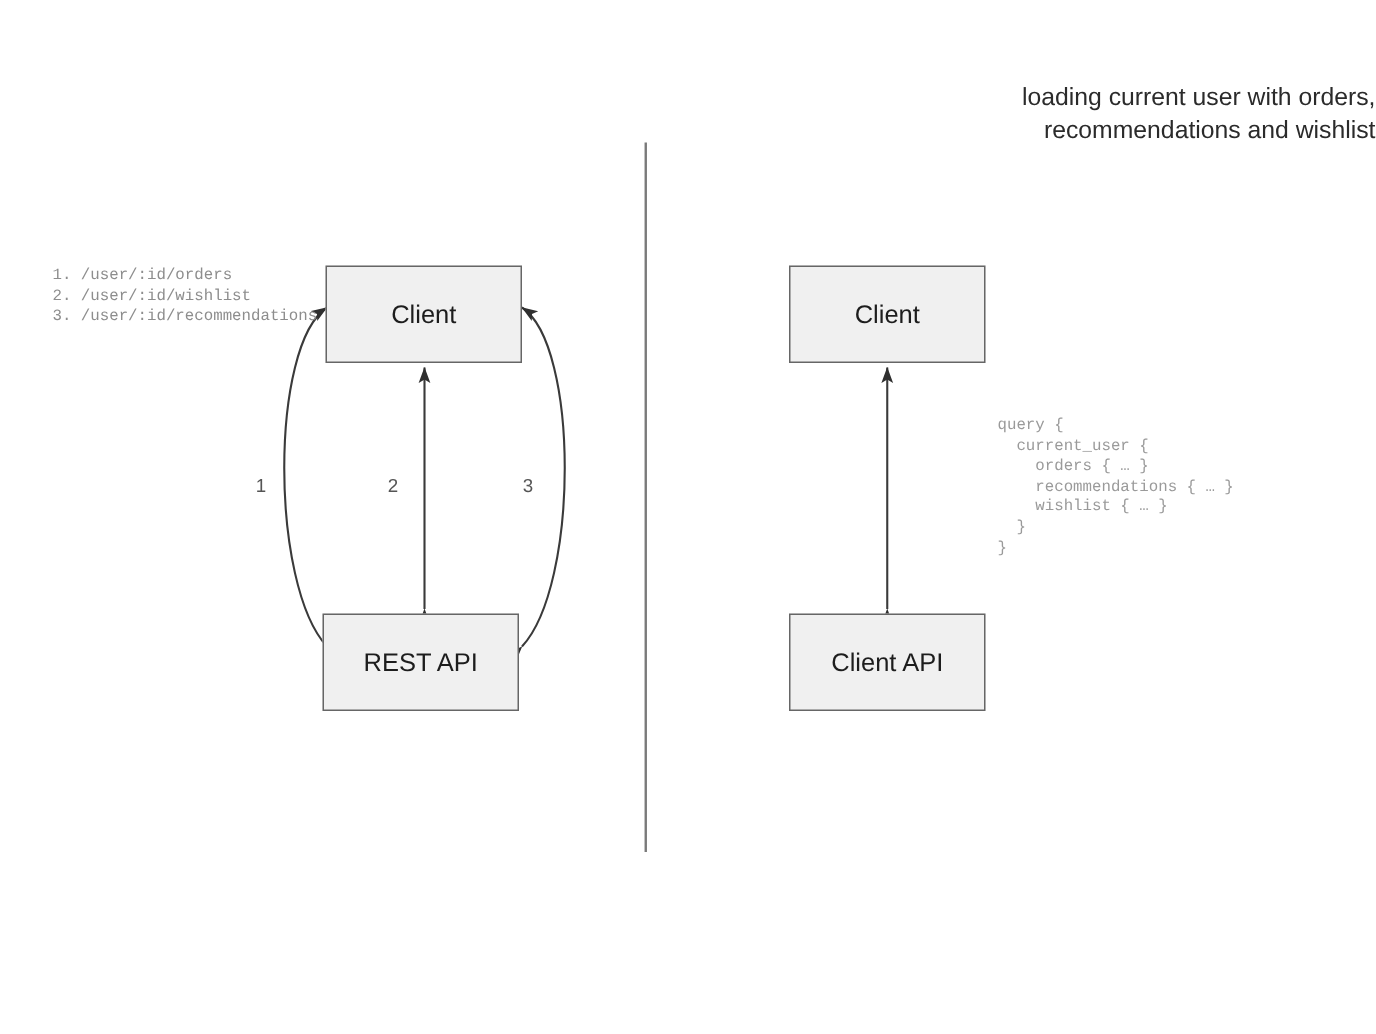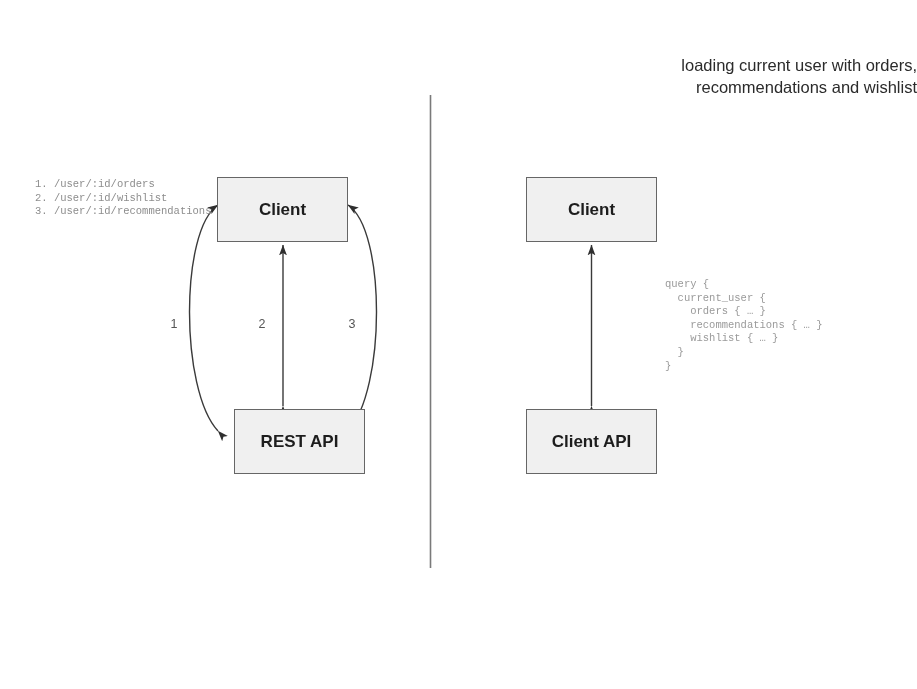--- a/index.html
+++ b/index.html
@@ -59,24 +59,23 @@
     width: 131px;
     height: 65px;
     background: #f0f0f0;
     border: 1.4px solid #666666;
     box-sizing: border-box;
     display: flex;
     align-items: center;
     justify-content: center;
     font-size: 17px;
     color: #1d1d1d;
-    font-weight: bold;
   }
   .node-client-rest { left: 217px; top: 177px; }
-  .node-rest-api    { left: 234px; top: 409px; text-align: right; }
+  .node-rest-api    { left: 215px; top: 409px; text-align: right; }
   .node-client-gql  { left: 526px; top: 177px; }
   .node-graphql-api { left: 526px; top: 409px; }
   .edge-label {
     position: absolute;
     font-size: 12.5px;
     color: #555555;
     text-align: center;
     width: 20px;
   }
   .lbl-1 { left: 164px; top: 317px; }

